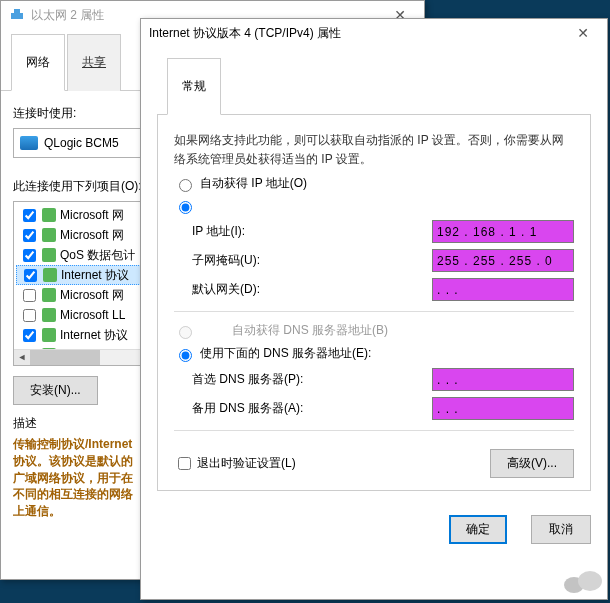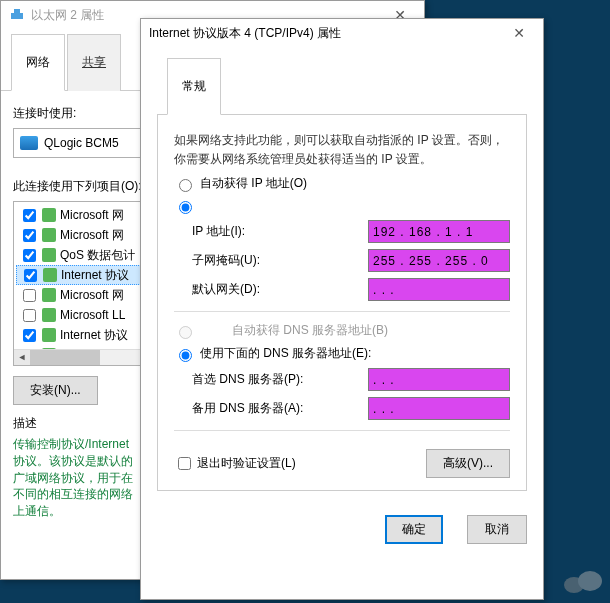--- a/index.html
+++ b/index.html
@@ -23,24 +23,24 @@
   .item.sel { background: #cde8ff; border: 1px dotted #3399ff; }
   .chk { width: 13px; height: 13px; margin-right: 6px; }
   .file-icon { width: 14px; height: 14px; background: #57b557; margin-right: 4px; display:inline-block; border-radius:2px; }
   .items-list .hscroll { position: absolute; left: 0; right: 0; bottom: 0; height: 16px; background: #f0f0f0; border-top: 1px solid #ddd; display: flex; }
   .hscroll .arrow { width: 16px; height: 16px; background: #e8e8e8; text-align: center; line-height: 14px; font-size: 9px; color: #555; cursor: pointer; }
   .hscroll .track { flex:1; position:relative; }
   .hscroll .thumb { position:absolute; left:0; top:0; width:70px; height:16px; background:#c8c8c8; }
   .btn { background: #e1e1e1; border: 1px solid #adadad; padding: 5px 16px; font-size: 12px; cursor: pointer; }
   .btn.primary { border: 2px solid #0078d7; padding: 4px 15px; }
   .desc-label { margin: 10px 0 4px 0; }
-  .desc-text { color: #15803d; line-height: 1.4; }
+  .desc-text { color: #a16207; line-height: 1.4; font-weight: bold; }
 
   
-  .dlg2 { left: 140px; top: 18px; width: 404px; height: 582px; }
+  .dlg2 { left: 140px; top: 18px; width: 468px; height: 582px; }
   .dlg2 .titlebar .title { color: #000; }
   .inner-tabs { display:flex; padding-left: 10px; margin-top: 10px; }
   .dlg2-body { padding: 0 16px 12px 16px; }
   .tabpanel { border: 1px solid #ccc; padding: 16px 16px 12px 16px; }
   .info-text { color: #333; line-height: 1.6; margin-bottom: 6px; }
   .radio-row { display: flex; align-items: center; margin: 6px 0; }
   .radio-row input[type=radio] { margin-right: 8px; }
   .radio-row.disabled { color: #9a9a9a; gap: 32px; }
   .field-row { display: flex; align-items: center; margin: 6px 0 6px 18px; }
   .field-row label { flex: 1; }

